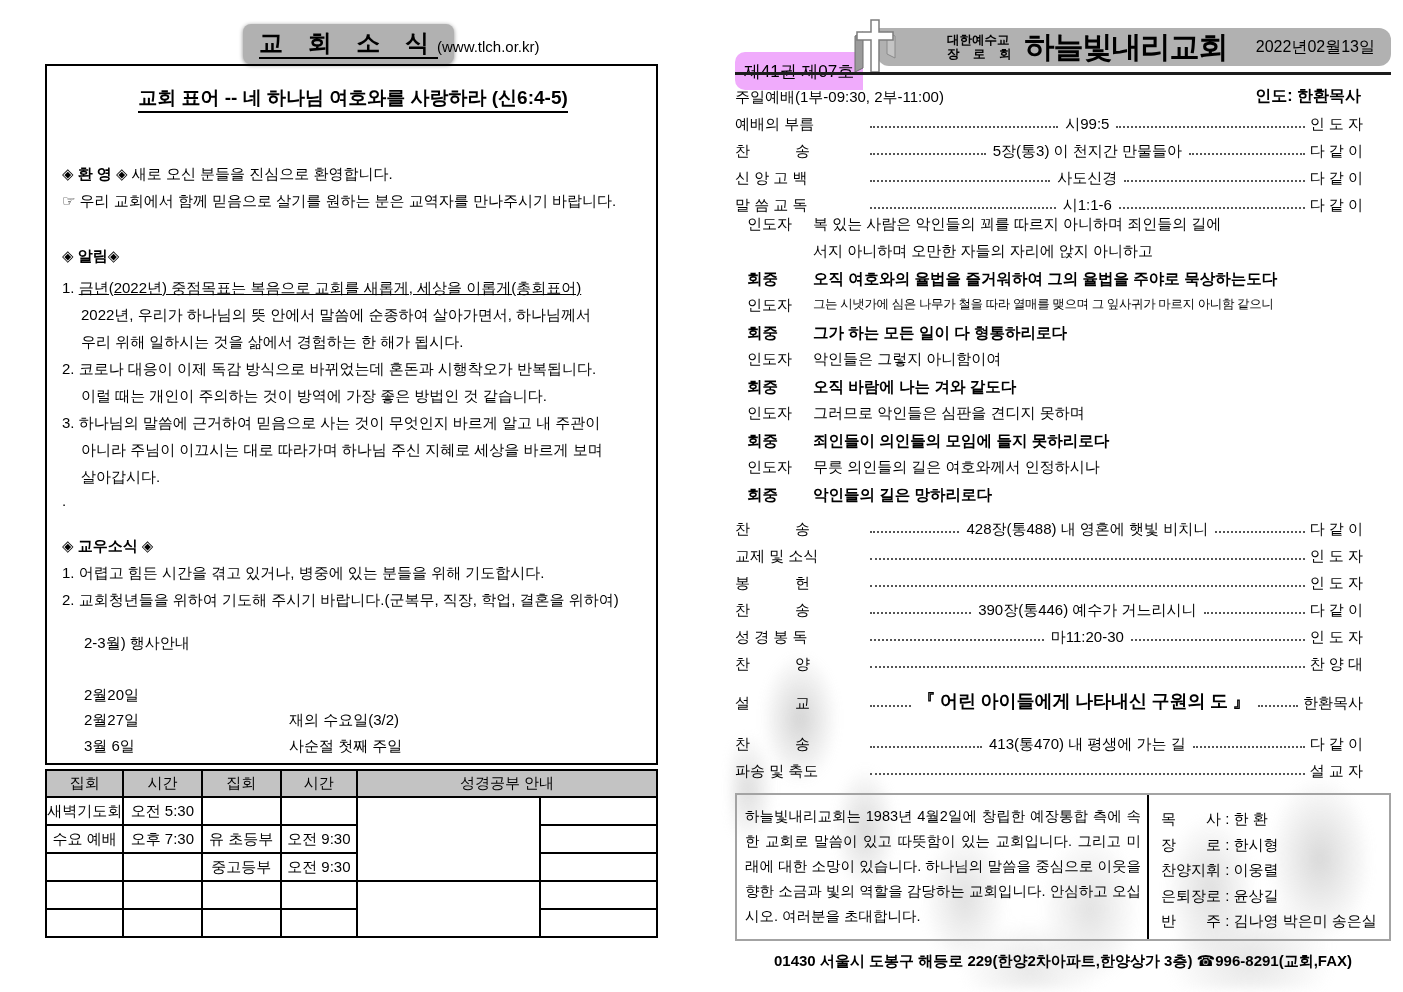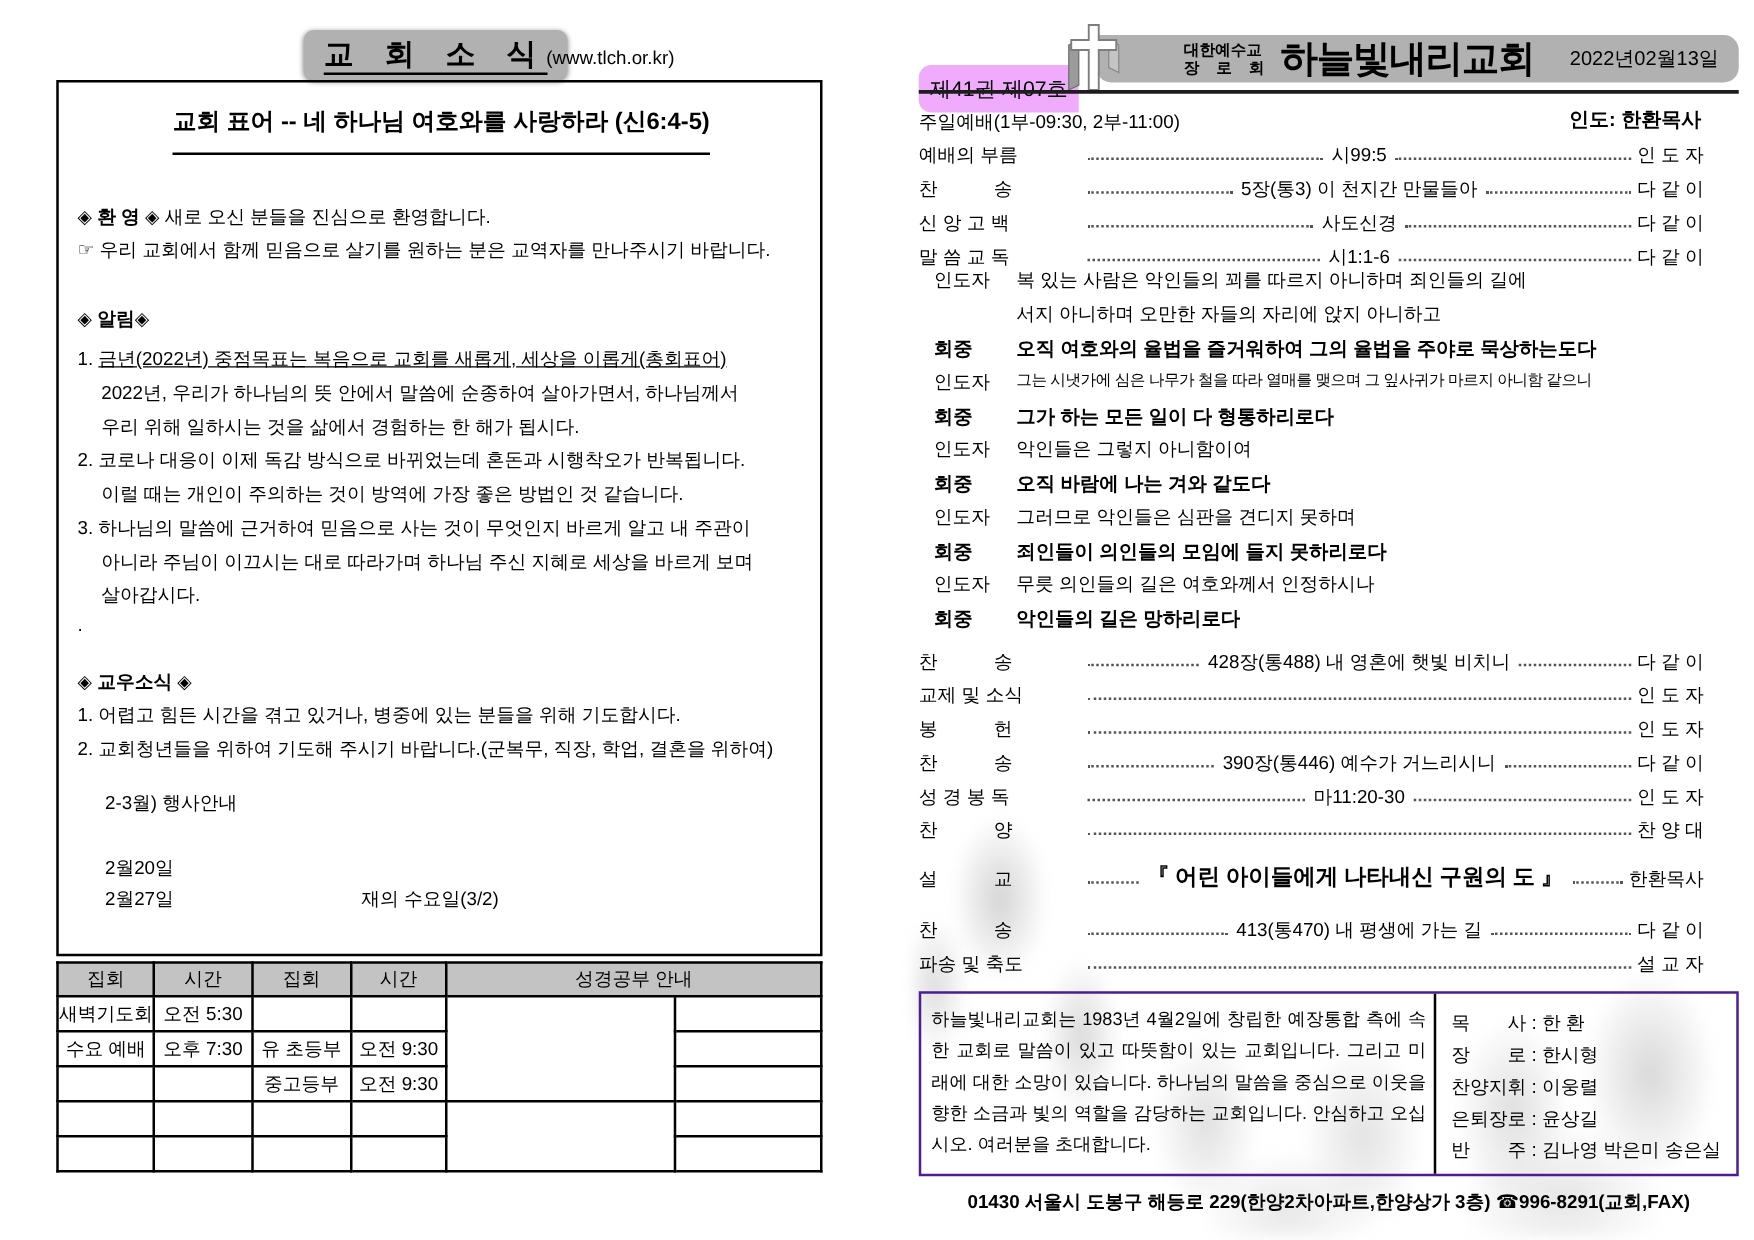--- a/index.html
+++ b/index.html
@@ -19,21 +19,21 @@
     font-size:24px;font-weight:bold;letter-spacing:9px;
     border-bottom:2px solid #000;padding-bottom:1px;white-space:nowrap;
   }
   .site-url{position:absolute;left:392px;top:14px;font-size:15px;white-space:nowrap;}
   .main-box{
     position:relative;margin-top:0px;border:2px solid #000;height:701px;
     box-sizing:border-box;font-size:15px;
   }
   .abs{position:absolute;left:15px;right:12px;line-height:20px;white-space:nowrap;}
   .motto{text-align:center;font-size:19px;font-weight:bold;}
-  .motto span{border-bottom:2px solid #000;padding-bottom:14px;}
+  .motto span{border-bottom:2px solid #000;padding-bottom:3px;}
   .bold{font-weight:bold;}
   .cont{padding-left:19px;}
   .und{text-decoration:underline;}
   .ev .date{display:inline-block;width:205px;}
   .ev{padding-left:22px;}
   
   .sched{border-collapse:collapse;width:613px;margin-top:4px;table-layout:fixed;}
   .sched th,.sched td{border:2px solid #000;padding:0;font-weight:normal;}
   .sched th{background:#c3c3c3;height:25px;font-size:15px;}
   .sched td{height:26px;font-size:15px;text-align:center;}
@@ -79,21 +79,21 @@
   .wr{white-space:pre;padding-right:28px;}
   .dots{flex:1 1 auto;min-width:14px;border-bottom:2px dotted #555;margin:0 5px 6px;}
   .rline{display:flex;align-items:flex-start;height:27px;font-size:15px;padding-left:12px;}
   .rline .sp{flex:0 0 66px;white-space:nowrap;}
   .rline .rt{white-space:nowrap;}
   .rline.rbold{font-weight:bold;font-size:15.5px;}
   .rline.rsmall .rt{font-size:12.5px;letter-spacing:-.4px;}
   .sermon .wc{font-weight:bold;font-size:18px;font-family:Liberation Serif, serif;}
   .gap12{height:12px;} .gap14{height:14px;}
   .bottom-box{
-    margin-top:12px;border:2px solid #4c1d95;height:148px;display:flex;box-sizing:border-box;
+    margin-top:12px;border:2px solid #a3a3a3;height:148px;display:flex;box-sizing:border-box;
   }
   .bb-left{flex:1 1 auto;padding:9px 6px 6px 8px;font-size:14.5px;line-height:25px;text-align:justify;}
   .bb-right{flex:0 0 242px;border-left:2px solid #000;padding:11px 6px 6px 12px;font-size:15px;line-height:25.5px;box-sizing:border-box;}
   .bb-right div{white-space:nowrap;}
   .footer{text-align:center;margin-top:11px;font-size:15px;white-space:nowrap;font-weight:bold;}
 </style>
 </head>
 <body>
 
 <div class="page-left">
@@ -130,20 +130,23 @@
     <div class="abs bold" style="top:470px;">◈ 교우소식 ◈</div>
     <div class="abs" style="top:497px;">1. 어렵고 힘든 시간을 겪고 있거나, 병중에 있는 분들을 위해 기도합시다.</div>
     <div class="abs" style="top:524px;">2. 교회청년들을 위하여 기도해 주시기 바랍니다.(군복무, 직장, 학업, 결혼을 위하여)</div>
 
     <div class="abs ev" style="top:567px;">2-3월) 행사안내</div>
     <div class="abs ev" style="top:619px;">
       <span class="date">2월20일</span><span></span>
     </div>
     <div class="abs ev" style="top:644px;">
       <span class="date">2월27일</span><span>재의 수요일(3/2)</span>
+    </div>
+    <div class="abs ev" style="top:670px;">
+      <span class="date">3월 6일</span><span>사순절 첫째 주일</span>
     </div>
   </div>
 
   <table class="sched">
     <colgroup>
         <col style="width:77px">
         <col style="width:78px">
         <col style="width:79px">
         <col style="width:76px">
         <col style="width:182px">

